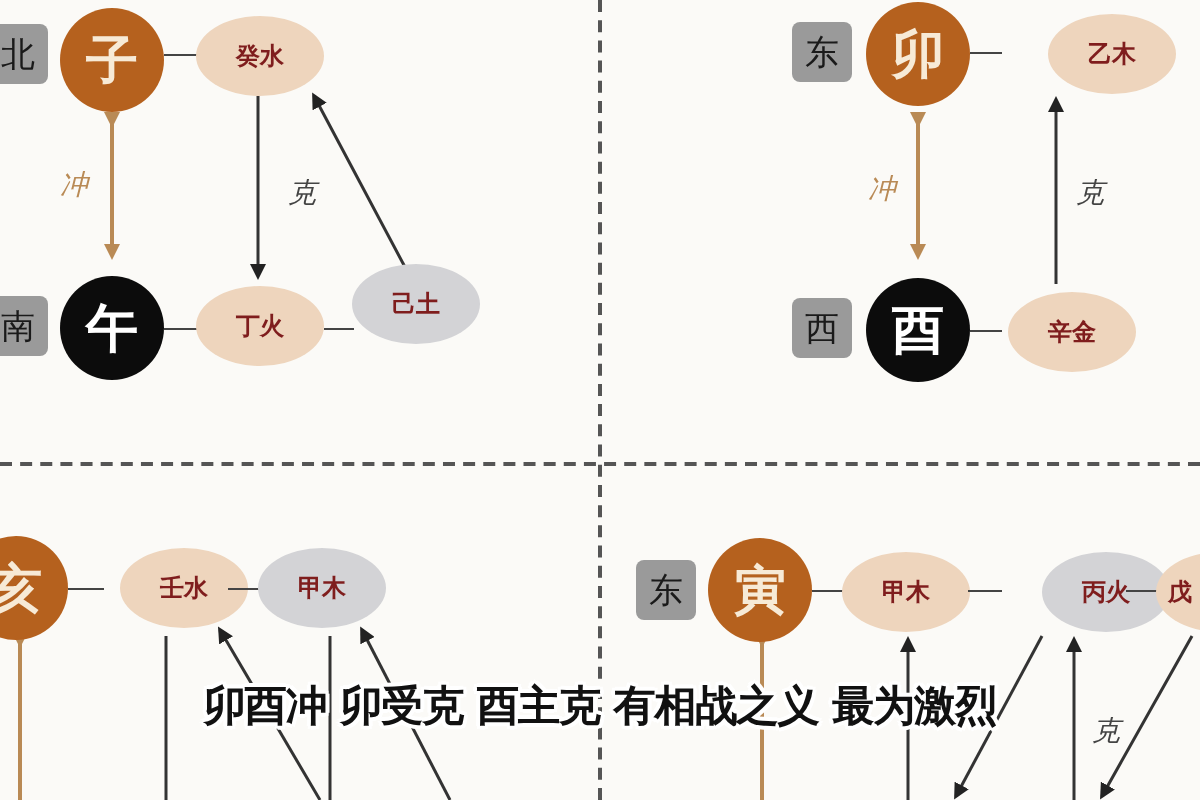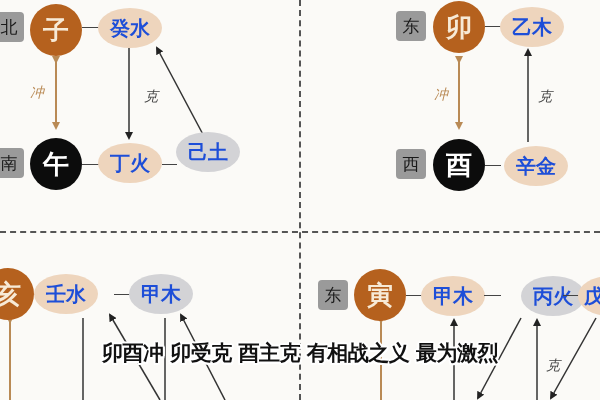--- a/index.html
+++ b/index.html
@@ -7,21 +7,21 @@
          font-family: "DejaVu Serif", "Liberation Serif", serif; }
   .divider-v { position:absolute; left:299px; top:0; width:0; height:400px; border-left:2px dashed #555; }
   .divider-h { position:absolute; left:0; top:231px; width:600px; height:0; border-top:2px dashed #555; }
   .dir { position:absolute; width:30px; height:30px; background:#9a9a9a; border-radius:4px; color:#1a1a1a;
          font-family:"DejaVu Sans", sans-serif; font-size:17px; display:flex; align-items:center; justify-content:center; }
   .branch { position:absolute; width:52px; height:52px; border-radius:50%; display:flex; align-items:center; justify-content:center;
             color:#fff; font-family:"DejaVu Sans", sans-serif; font-weight:bold; font-size:26px; }
   .branch.orange { background:#b5611e; color:#f7ead6; }
   .branch.black { background:#0c0c0c; color:#fff; }
   .stem { position:absolute; width:64px; height:40px; border-radius:50%; display:flex; align-items:center; justify-content:center;
-          font-size:20px; font-weight:bold; color:#1d4ed8; }
+          font-size:12px; font-weight:bold; color:#7f1d1d; }
   .stem.peach { background:#eed5bd; }
   .stem.grey { background:#d3d3d6; }
   .conn { position:absolute; height:0; border-top:1.5px solid #444; }
   .rel-label { position:absolute; font-size:14px; font-style:italic; }
   .rel-label.chong { color:#b98a55; }
   .rel-label.ke { color:#444; }
   svg.lines { position:absolute; left:0; top:0; width:600px; height:400px; pointer-events:none; }
   .subtitle { position:absolute; left:0; width:600px; top:339px; text-align:center; font-family:"DejaVu Sans", sans-serif;
               font-size:21px; font-weight:bold; color:#111; letter-spacing:-0.5px;
               text-shadow: -1.5px -1.5px 0 #fff, 1.5px -1.5px 0 #fff, -1.5px 1.5px 0 #fff, 1.5px 1.5px 0 #fff,
@@ -72,31 +72,31 @@
 <div class="dir" style="left:-6px;top:148px;">南</div>
 <div class="branch black" style="left:30px;top:138px;">午</div>
 <div class="conn" style="left:82px;top:164px;width:17px;"></div>
 <div class="stem peach" style="left:98px;top:143px;">丁火</div>
 <div class="conn" style="left:162px;top:164px;width:15px;"></div>
 <div class="stem grey" style="left:176px;top:132px;">己土</div>
 
 <div class="dir" style="left:396px;top:11px;">东</div>
 <div class="branch orange" style="left:433px;top:1px;">卯</div>
 <div class="conn" style="left:485px;top:26px;width:16px;"></div>
-<div class="stem peach" style="left:500px;top:7px;">乙木</div>
+<div class="stem peach" style="left:524px;top:7px;">乙木</div>
 <div class="rel-label chong" style="left:434px;top:86px;">冲</div>
 <div class="rel-label ke" style="left:538px;top:88px;">克</div>
 <div class="dir" style="left:396px;top:149px;">西</div>
 <div class="branch black" style="left:433px;top:139px;">酉</div>
 <div class="conn" style="left:485px;top:165px;width:16px;"></div>
 <div class="stem peach" style="left:504px;top:146px;">辛金</div>
 
 <div class="branch orange" style="left:-18px;top:268px;">亥</div>
 <div class="conn" style="left:34px;top:294px;width:18px;"></div>
-<div class="stem peach" style="left:34px;top:274px;">壬水</div>
+<div class="stem peach" style="left:60px;top:274px;">壬水</div>
 <div class="conn" style="left:114px;top:294px;width:16px;"></div>
 <div class="stem grey" style="left:129px;top:274px;">甲木</div>
 
 <div class="dir" style="left:318px;top:280px;">东</div>
 <div class="branch orange" style="left:354px;top:269px;">寅</div>
 <div class="conn" style="left:406px;top:295px;width:16px;"></div>
 <div class="stem peach" style="left:421px;top:276px;">甲木</div>
 <div class="conn" style="left:484px;top:295px;width:17px;"></div>
 <div class="stem grey" style="left:521px;top:276px;">丙火</div>
 <div class="conn" style="left:563px;top:295px;width:16px;"></div>

